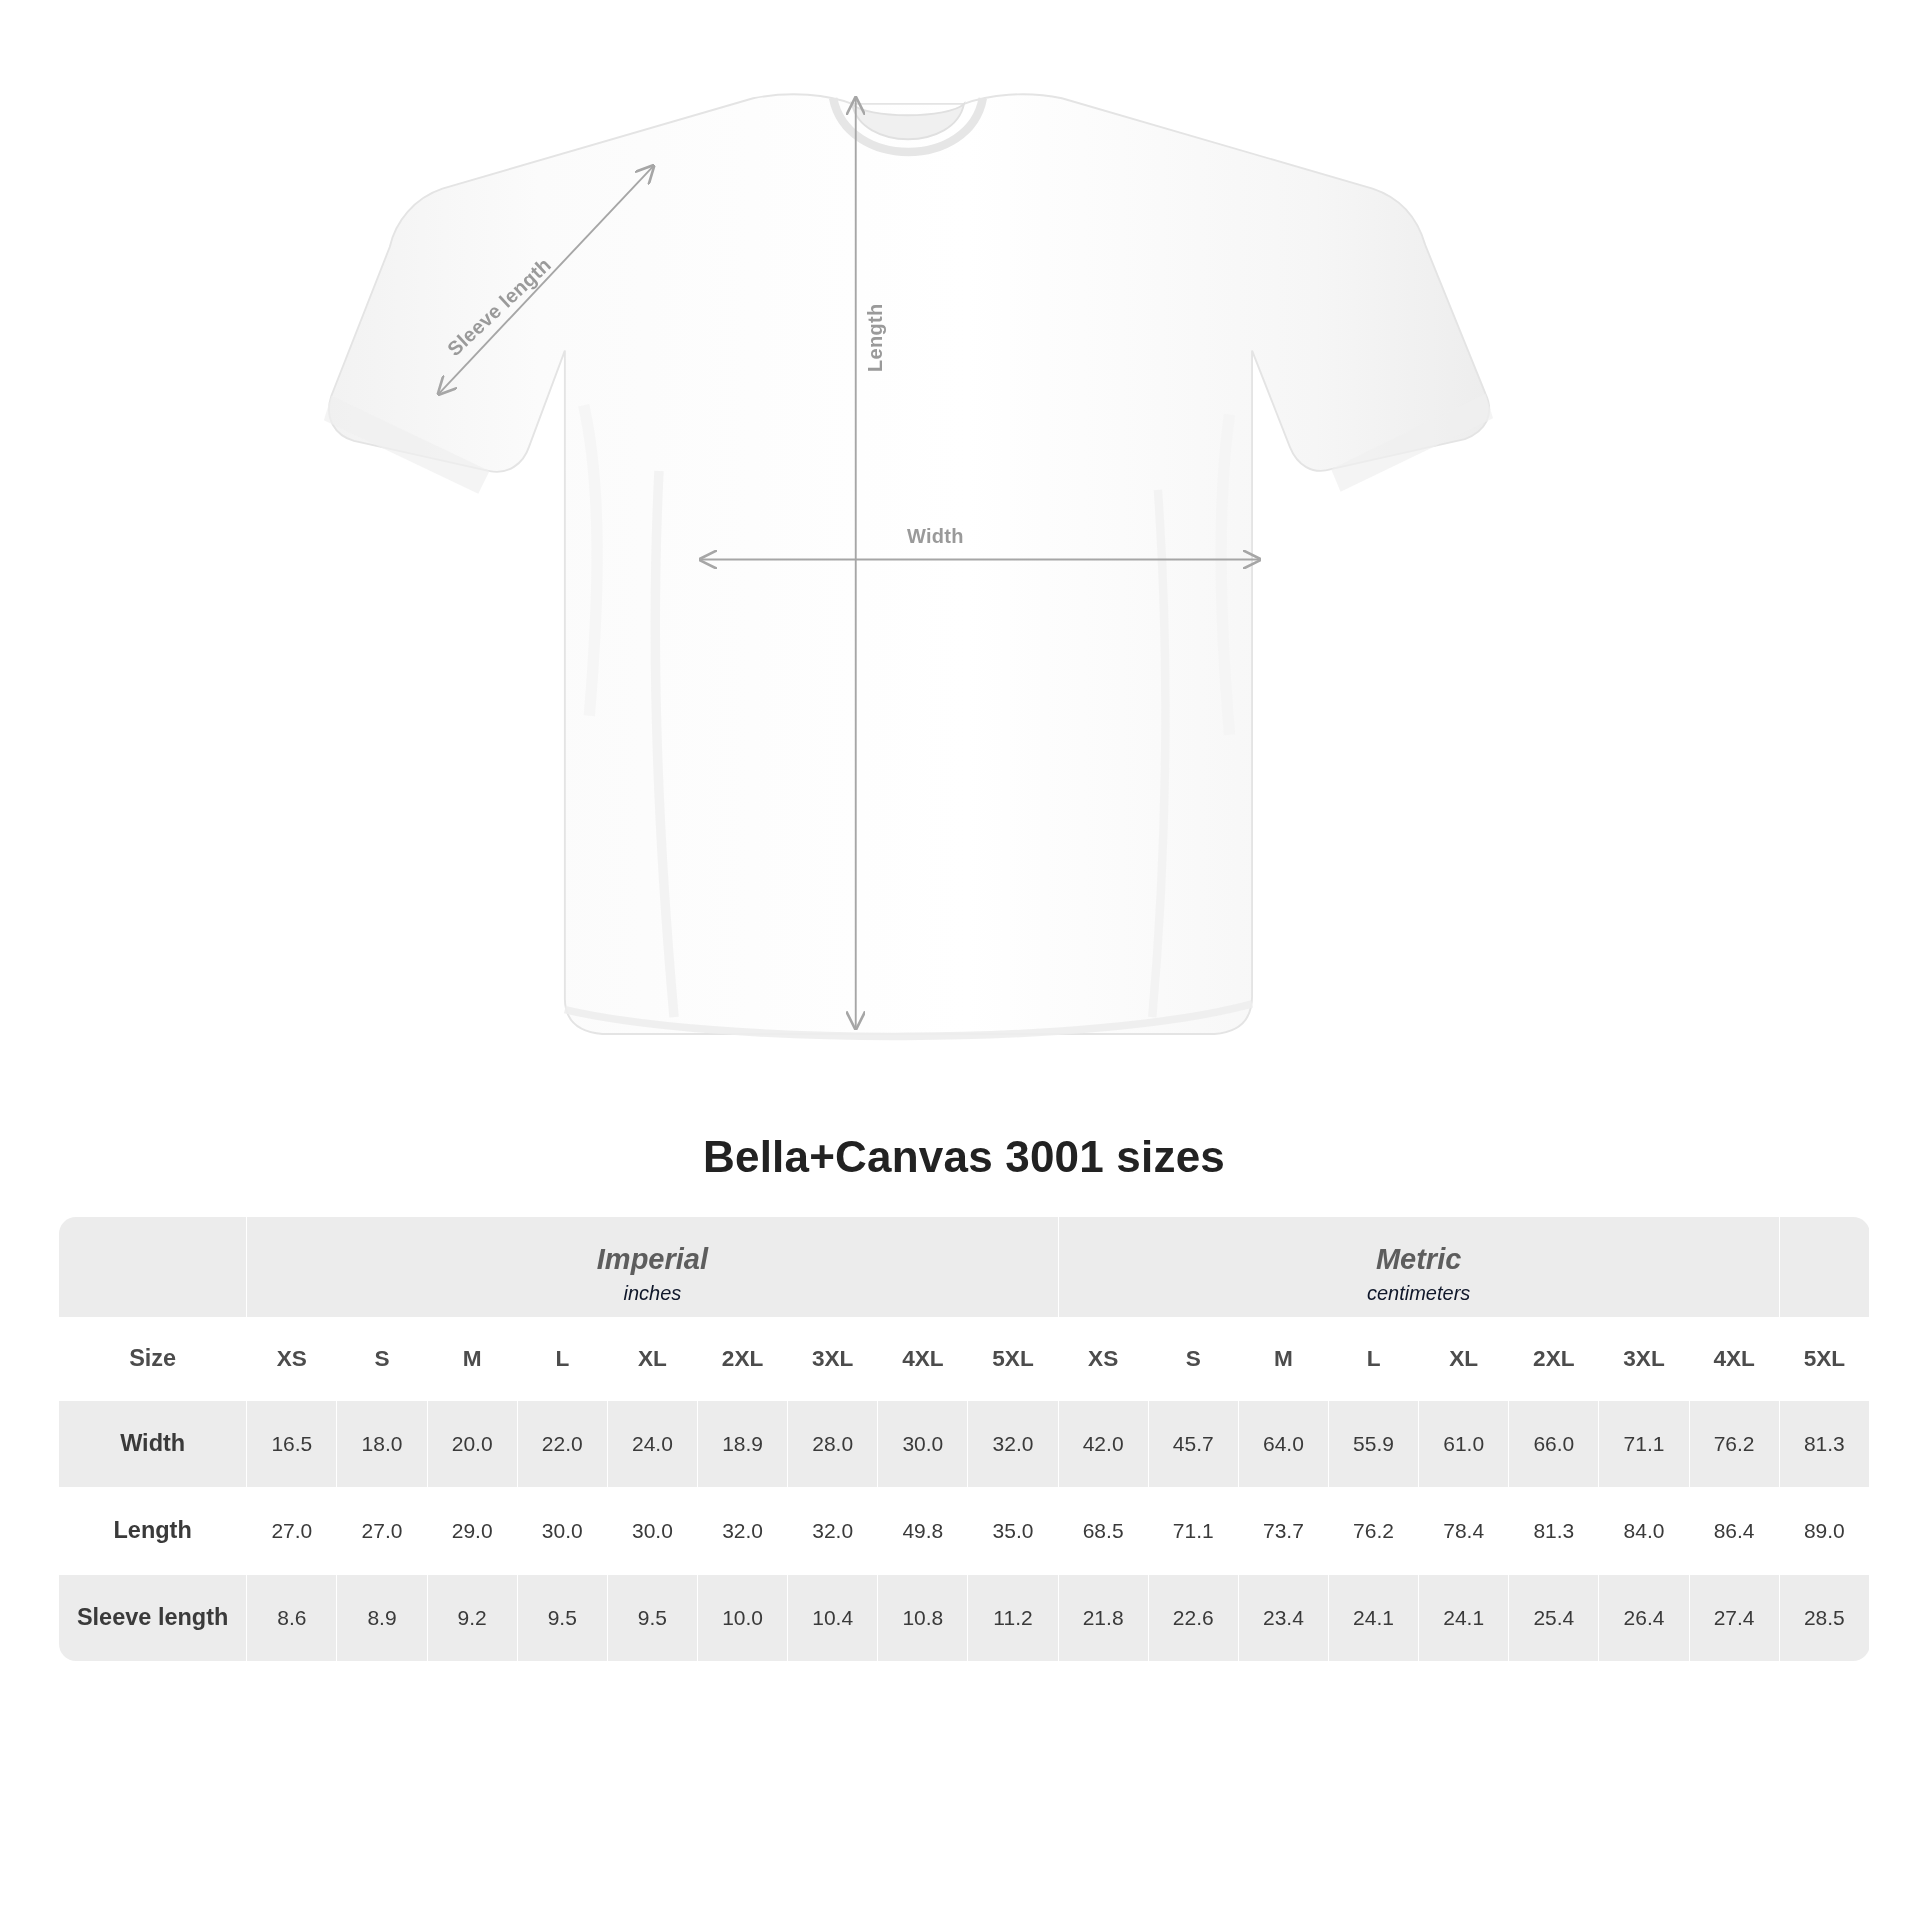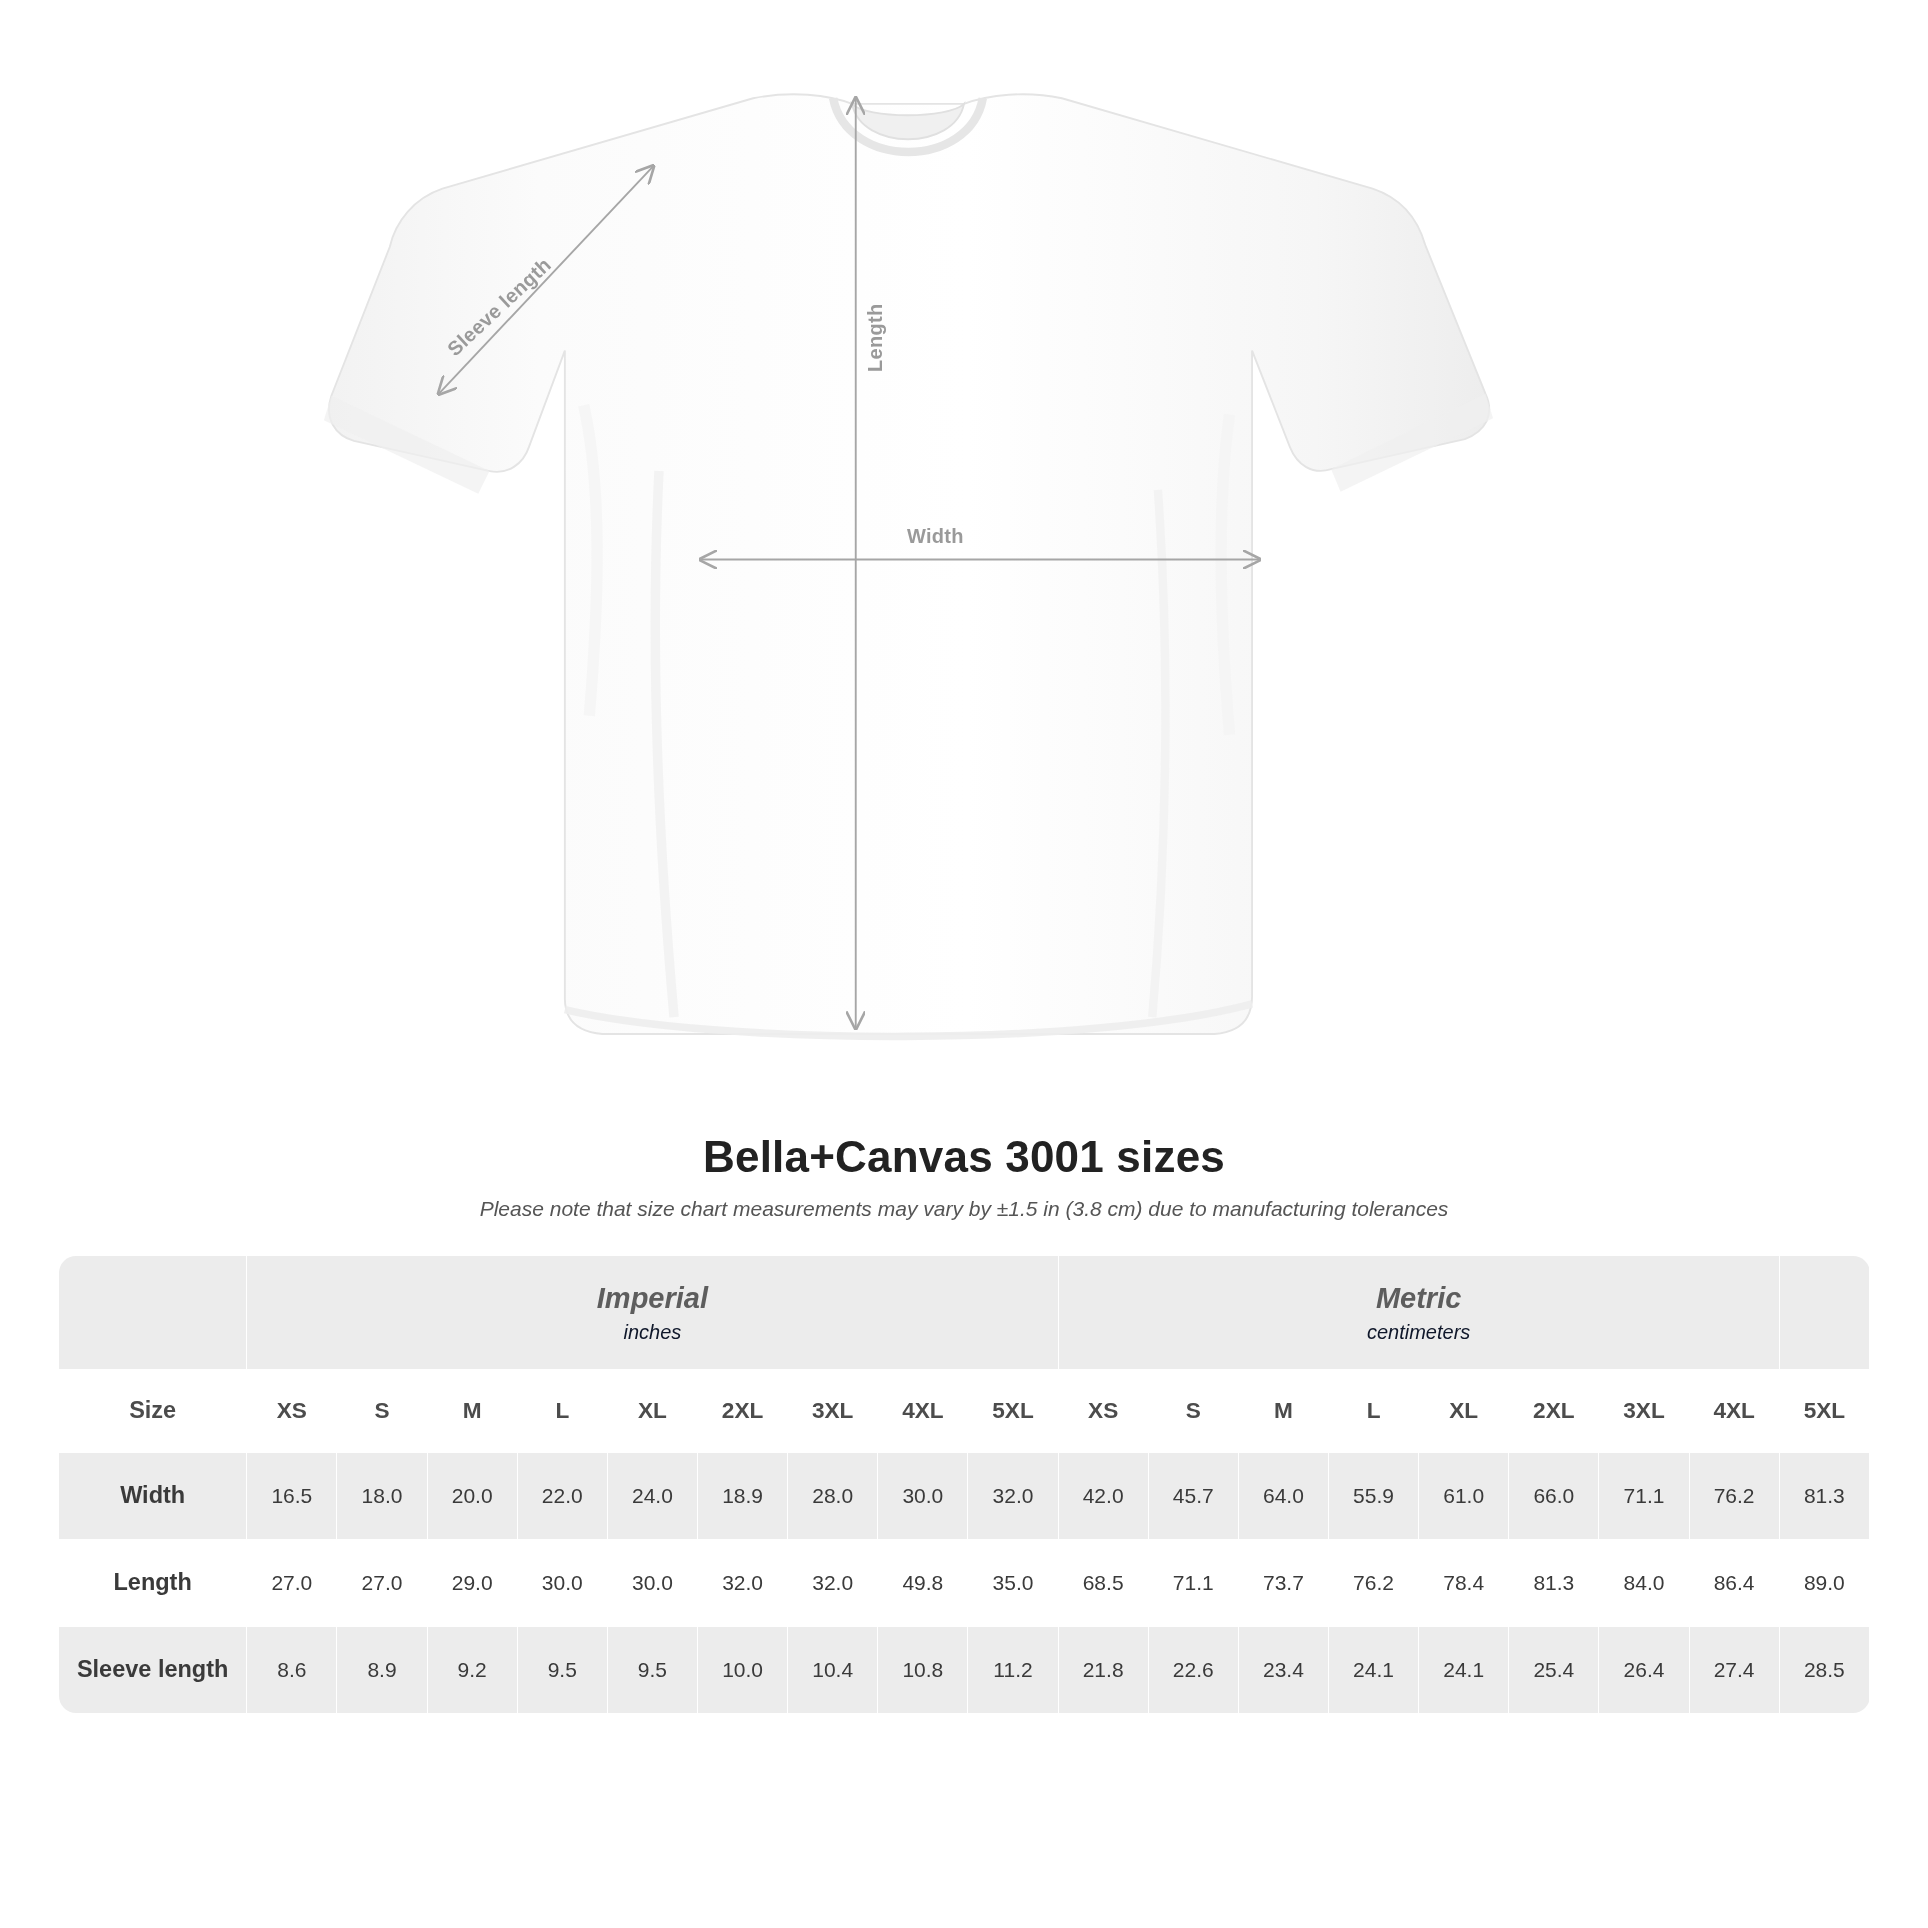--- a/index.html
+++ b/index.html
@@ -79,21 +79,21 @@
     table-layout: fixed;
   }
   table.size-table td, table.size-table th {
     border: 0.9px solid #ffffff;
     text-align: center;
     vertical-align: middle;
   }
   
   .unit-cell {
     background: #ececec;
-    padding: 26px 0 25px 0;
+    padding: 26px 0 12px 0;
   }
   .unit-cell .unit-name {
     display: block;
     font-size: 29px;
     font-style: italic;
     font-weight: bold;
     color: #5d5d5d;
   }
   .unit-cell .unit-sub {
     display: block;
@@ -216,21 +216,20 @@
       <line x1="466" y1="418" x2="694" y2="176" stroke="#a6a6a6" stroke-width="2" marker-start="url(#arrHs)" marker-end="url(#arrH)"></line>
     </svg>
 
     <div class="dim-label" id="label-width">Width</div>
     <div class="dim-label" id="label-length">Length</div>
     <div class="dim-label" id="label-sleeve">Sleeve length</div>
   </div>
 
   <div id="heading-block">
     <h1 id="chart-title">Bella+Canvas 3001 sizes</h1>
-    <p id="chart-note">Please note that size chart measurements may vary by ±1.5 in (3.8 cm) due to manufacturing tolerances</p>
   </div>
 
   <div id="table-wrap">
     <table class="size-table">
       <colgroup id="table-cols">
           <col style="width: 188px;">
           <col style="width: 90px;">
           <col style="width: 90px;">
           <col style="width: 90px;">
           <col style="width: 90px;">

